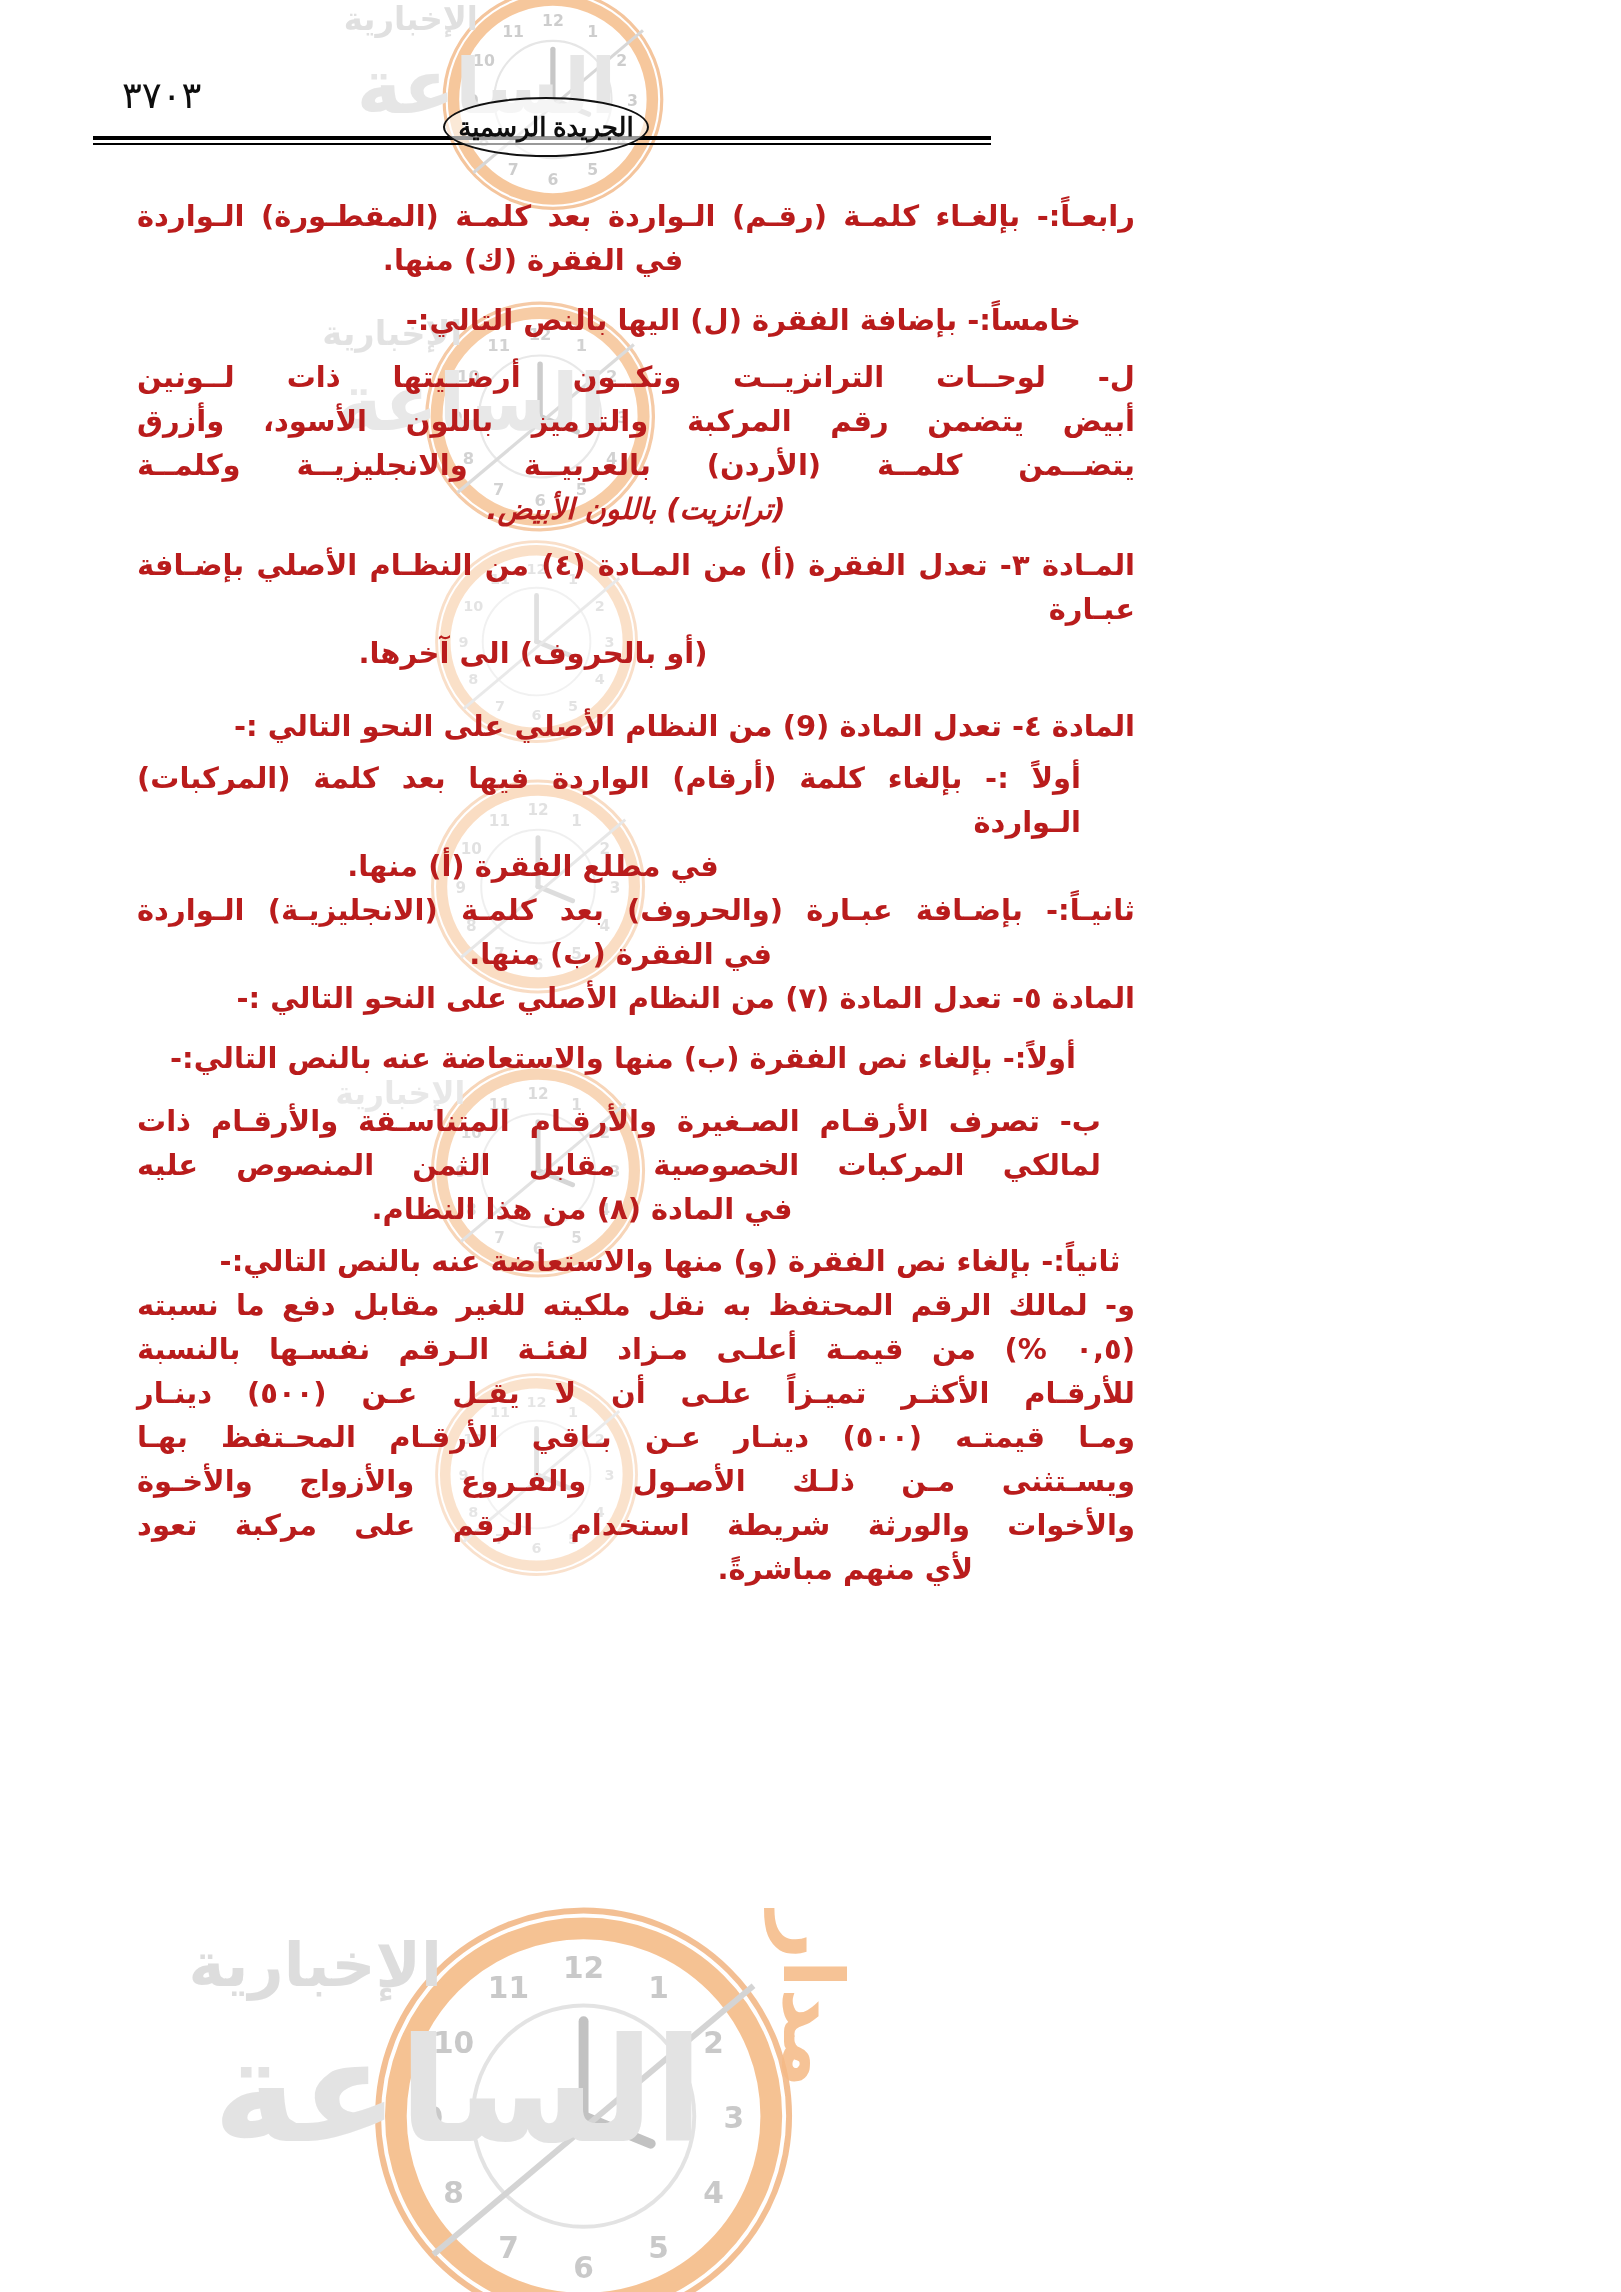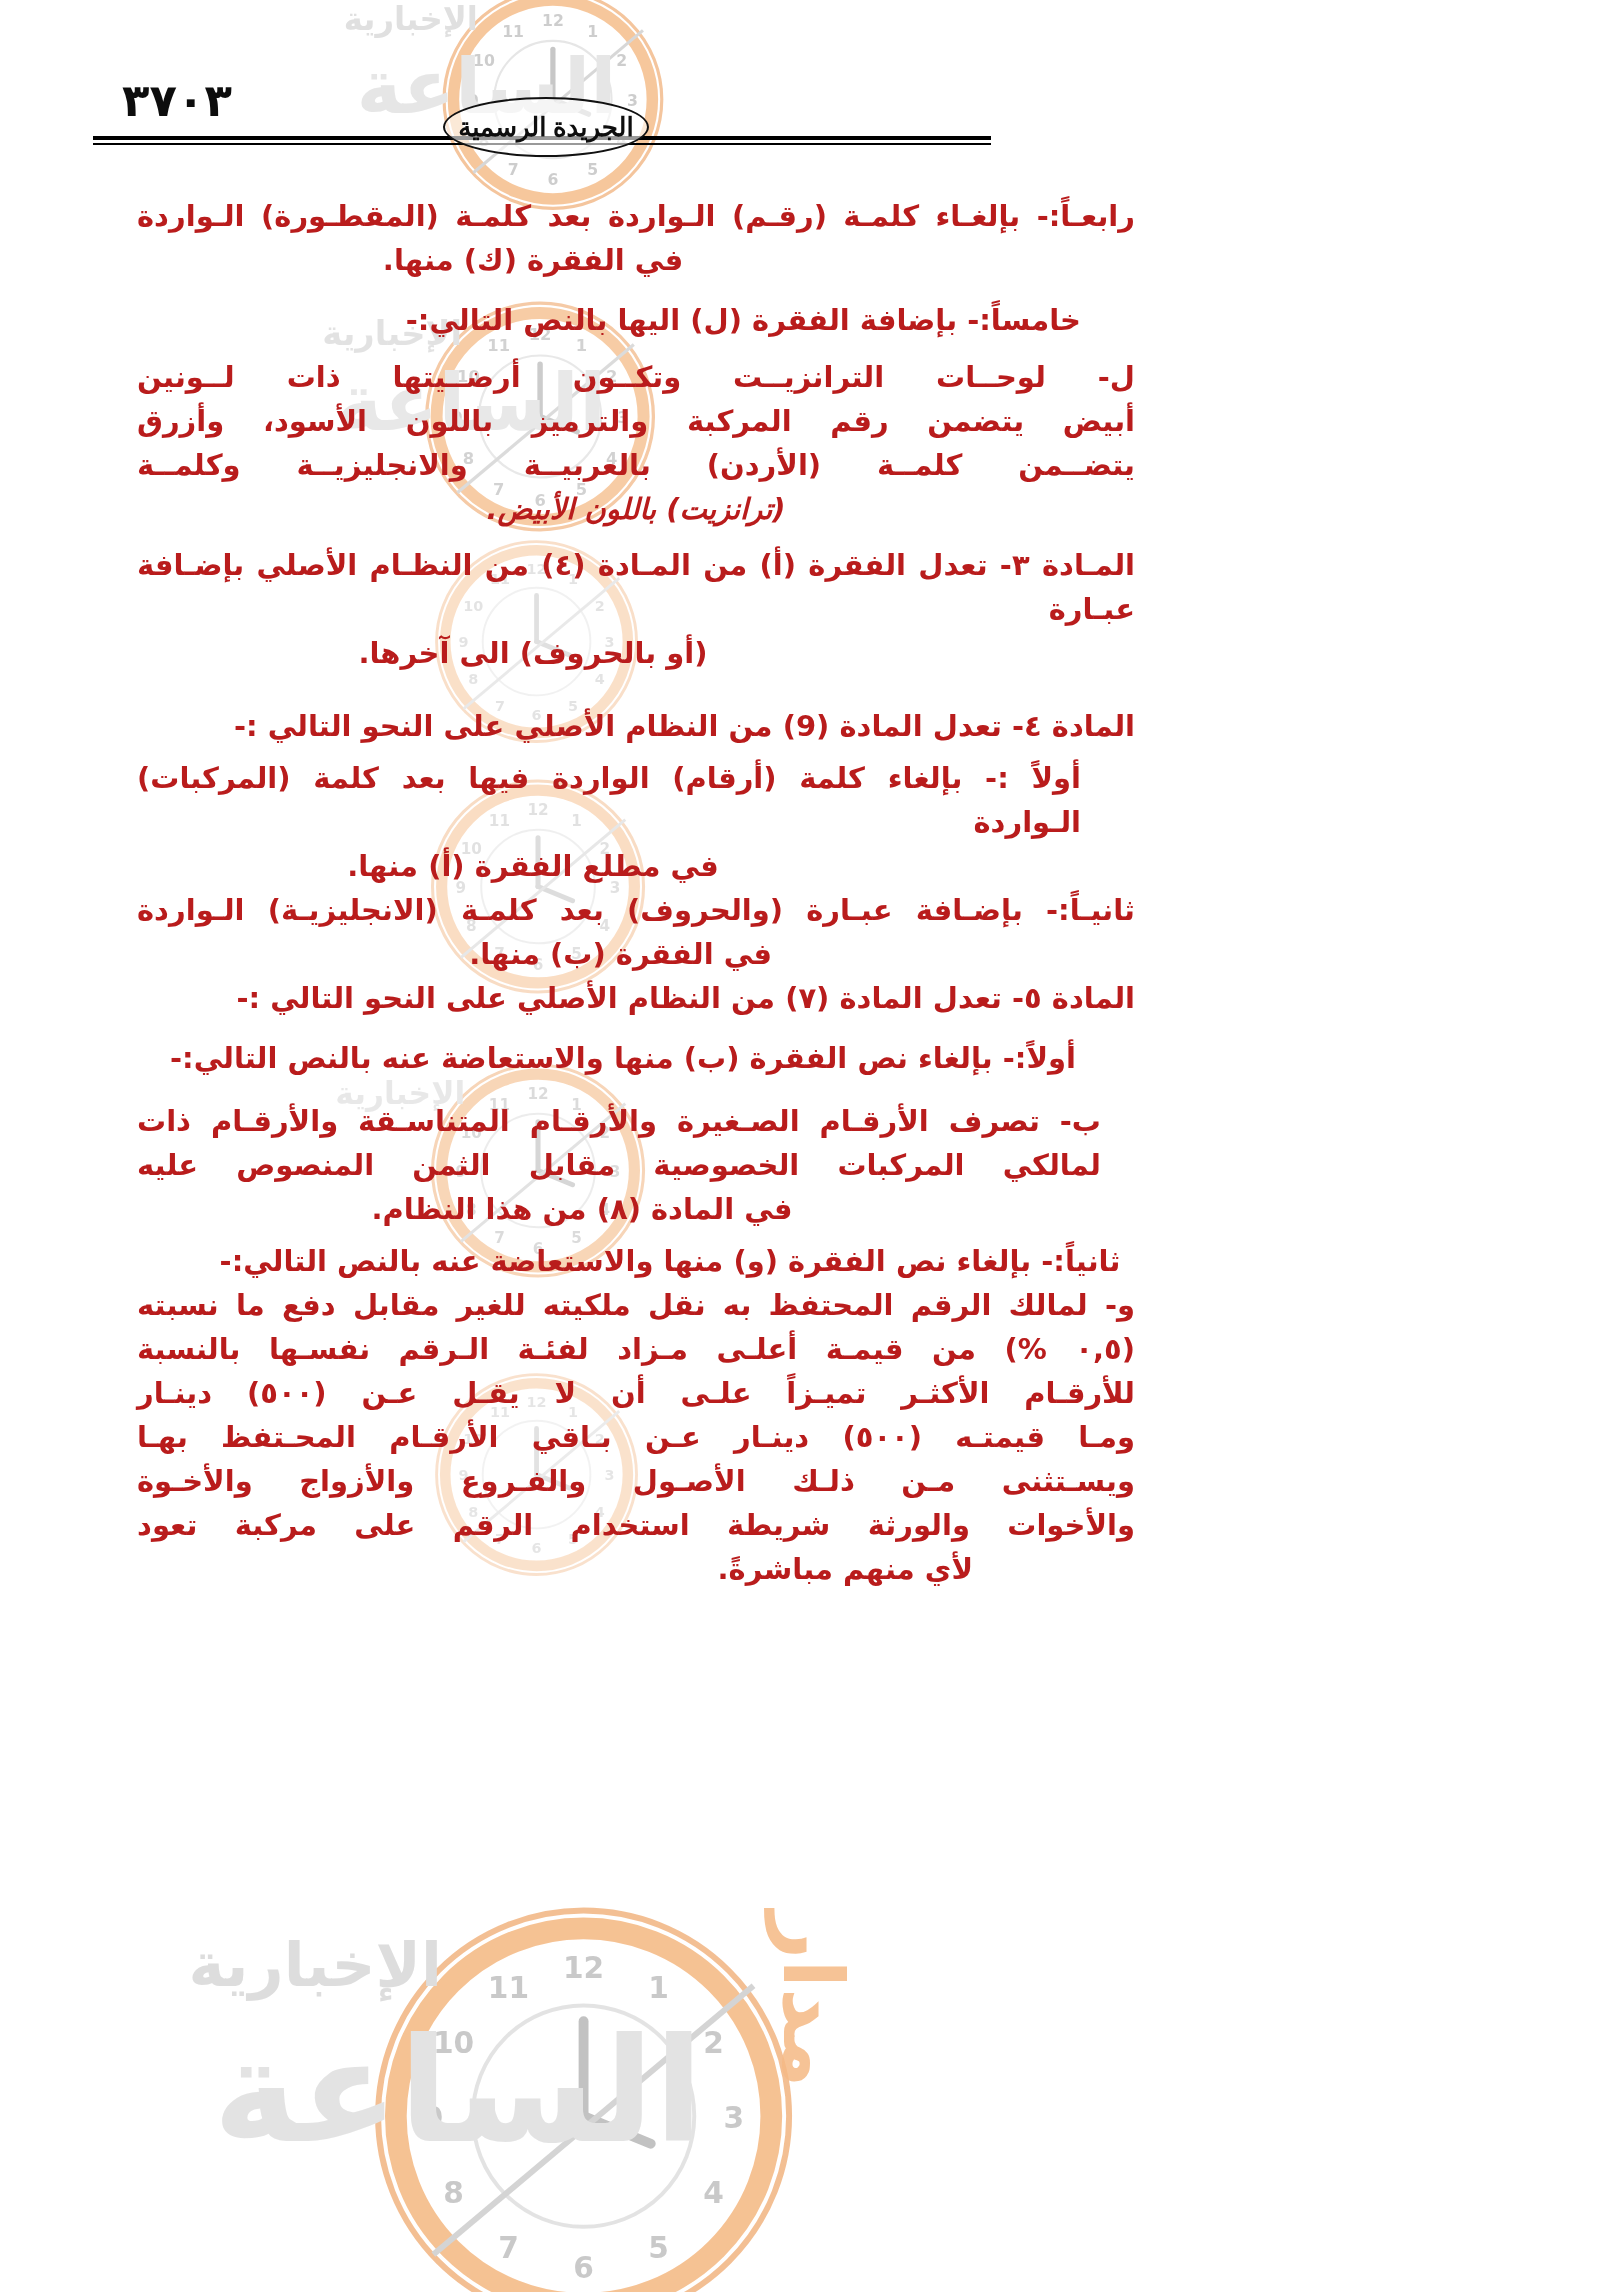--- a/index.html
+++ b/index.html
@@ -28,21 +28,21 @@
           font-family:"DejaVu Sans",sans-serif;}
   .wm-akhbaria{position:absolute;left:110px;top:45px;font-size:33px;font-weight:bold;color:#c7c7c7;}
   .wm-saa{position:absolute;left:123px;top:94px;font-size:78px;font-weight:bold;color:#d2d2d2;line-height:1;}
   .wm-madar{position:absolute;left:400px;top:57px;font-size:45px;font-weight:bold;color:#ef8b33;
             transform:rotate(90deg);transform-origin:center;opacity:.85;}
 
   
   .header{position:relative;height:159px;z-index:2;}
   .page-number{
     position:absolute;left:122px;top:74px;
-    font-size:45px;font-weight:bold;color:#0d0d0d;letter-spacing:2px;
+    font-size:37px;font-weight:normal;color:#0d0d0d;letter-spacing:2px;
   }
   .rule{
     position:absolute;left:93px;top:136px;width:898px;
     border-top:4.9px solid #000;
   }
   .rule::after{
     content:"";display:block;margin-top:2.9px;border-top:2px solid #000;
   }
   .oval{
     position:absolute;left:443px;top:97px;width:202px;height:56px;

